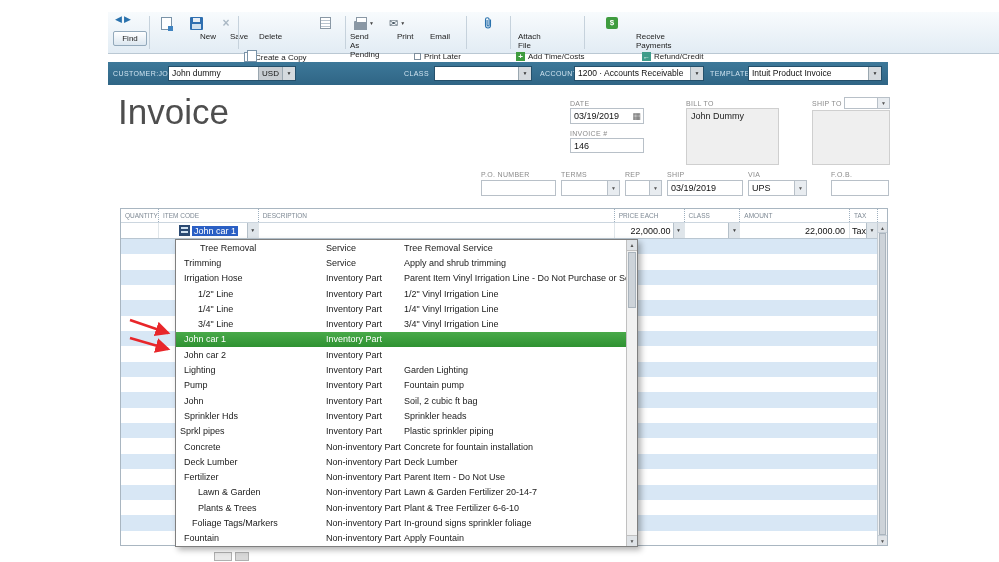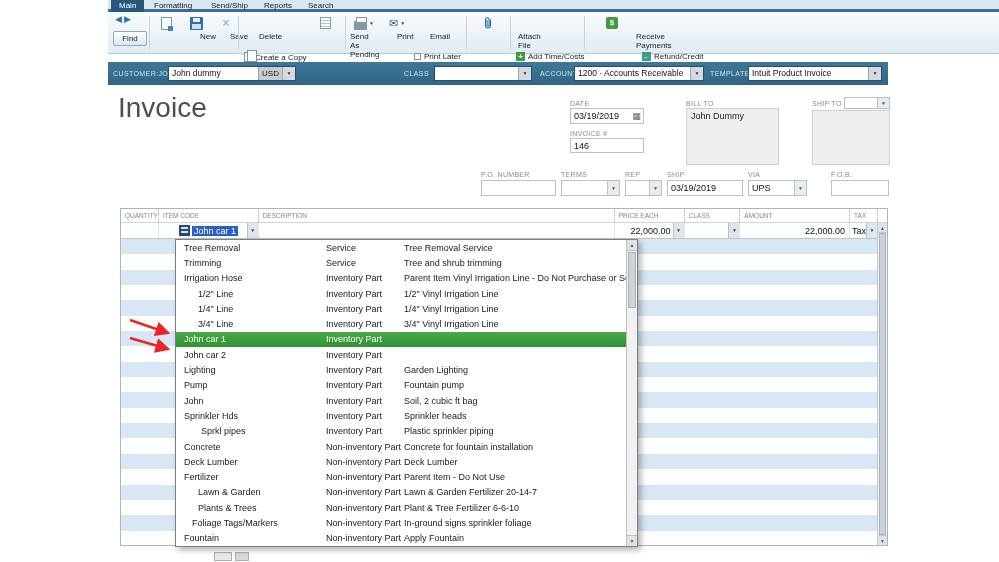--- a/index.html
+++ b/index.html
@@ -46,21 +46,21 @@
   
   .custbar { position:absolute; left:108px; top:62px; width:780px; height:23px; background:linear-gradient(#3d7899,#2f6585); }
   .clabel { position:absolute; top:0; height:23px; line-height:23px; font-size:7px; color:#cfe3f0; letter-spacing:.4px; }
   .combo { position:absolute; top:4px; height:15px; background:#fff; border:1px solid #24506b; font-size:8.5px; line-height:13px;
            color:#111; display:flex; }
   .cval { flex:1; padding:0 3px; overflow:hidden; white-space:nowrap; }
   .cusd { width:24px; background:#c8cdd2; border-left:1px solid #9aa7b0; text-align:center; font-size:8px; }
   .carr { width:13px; background:#d5dade; border-left:1px solid #9aa7b0; color:#333; font-size:5px; text-align:center; line-height:13px; }
 
   
-  .invoice-title { position:absolute; left:118px; top:92px; font-size:28px; color:#4e4e4e; }
+  .invoice-title { position:absolute; left:118px; top:92px; font-size:35px; color:#4e4e4e; }
   .flabel { position:absolute; font-size:7px; color:#8b8b8b; letter-spacing:.3px; }
   .ffield { position:absolute; height:16px; border:1px solid #b8c0c8; background:#fff; font-size:9px; line-height:14px; padding:0 3px; color:#111; }
   .gbox { position:absolute; background:#efefef; border:1px solid #cfcfcf; font-size:9px; padding:2px 4px; color:#222; }
   .ca { position:absolute; right:0; top:0; bottom:0; width:12px; border-left:1px solid #b8c0c8; background:#e8ecf0; color:#555;
         font-size:5px; line-height:14px; text-align:center; }
   .cal { position:absolute; right:2px; top:2px; font-size:9px; color:#666; line-height:11px; }
 
   
   .table { position:absolute; left:120px; top:208px; width:768px; height:338px; border:1px solid #a9b6c1; background:#fff; }
   .thead { display:flex; height:14px; border-bottom:1px solid #ccd6df; font-size:6.5px; color:#7e8994; }
@@ -94,28 +94,20 @@
   .ddscroll .sarrow { height:11px; line-height:11px; }
 
   .annot { position:absolute; left:126px; top:314px; z-index:6; }
   .stub { position:absolute; background:#e9e9e9; border:1px solid #b0b0b0; }
 </style>
 </head>
 <body>
 
 <div class="page">
 
-  <div class="appbar">
-    <div class="tabband"></div>
-    <div class="tab active" style="left:3px">Main</div>
-    <div class="tab" style="left:38px">Formatting</div>
-    <div class="tab" style="left:95px">Send/Ship</div>
-    <div class="tab" style="left:148px">Reports</div>
-    <div class="tab" style="left:192px">Search</div>
-  </div>
 
   <div class="toolbar">
     <div class="navarrows">
       <span>◀</span><span>▶</span>
     </div>
     <div class="findbtn">Find</div>
     <div class="tsep" style="left:41px"></div>
 
     <div class="tbtn" style="left:44px;width:28px">
       <div class="ticon">
@@ -343,28 +335,28 @@
     <div class="tscroll">
       <div class="sarrow" style="top:0;border-bottom:1px solid #c3ccd4">▲</div>
       <div class="sthumb" style="top:10px;bottom:10px"></div>
       <div class="sarrow" style="bottom:0;border-top:1px solid #c3ccd4">▼</div>
     </div>
   </div>
 
   <div class="ddpanel">
     <div class="ddlist">
         <div class="dd-row">
-          <span class="dd-name" style="padding-left: 8px;">Tree Removal</span>
+          <span class="dd-name" style="padding-left: 24px;">Tree Removal</span>
           <span class="dd-type">Service</span>
           <span class="dd-desc">Tree Removal Service</span>
         </div>
         <div class="dd-row">
           <span class="dd-name" style="padding-left: 8px;">Trimming</span>
           <span class="dd-type">Service</span>
-          <span class="dd-desc">Tree and shrub trimming</span>
+          <span class="dd-desc">Apply and shrub trimming</span>
         </div>
         <div class="dd-row">
           <span class="dd-name" style="padding-left: 8px;">Irrigation Hose</span>
           <span class="dd-type">Inventory Part</span>
           <span class="dd-desc">Parent Item  Vinyl Irrigation Line - Do Not Purchase or Sell</span>
         </div>
         <div class="dd-row">
           <span class="dd-name" style="padding-left: 22px;">1/2" Line</span>
           <span class="dd-type">Inventory Part</span>
           <span class="dd-desc">1/2"  Vinyl Irrigation Line</span>
@@ -403,21 +395,21 @@
           <span class="dd-name" style="padding-left: 8px;">John</span>
           <span class="dd-type">Inventory Part</span>
           <span class="dd-desc">Soil, 2 cubic ft bag</span>
         </div>
         <div class="dd-row">
           <span class="dd-name" style="padding-left: 8px;">Sprinkler Hds</span>
           <span class="dd-type">Inventory Part</span>
           <span class="dd-desc">Sprinkler heads</span>
         </div>
         <div class="dd-row">
-          <span class="dd-name" style="padding-left: 25px;">Sprkl pipes</span>
+          <span class="dd-name" style="padding-left: 4px;">Sprkl pipes</span>
           <span class="dd-type">Inventory Part</span>
           <span class="dd-desc">Plastic sprinkler piping</span>
         </div>
         <div class="dd-row">
           <span class="dd-name" style="padding-left: 8px;">Concrete</span>
           <span class="dd-type">Non-inventory Part</span>
           <span class="dd-desc">Concrete for fountain installation</span>
         </div>
         <div class="dd-row">
           <span class="dd-name" style="padding-left: 8px;">Deck Lumber</span>

